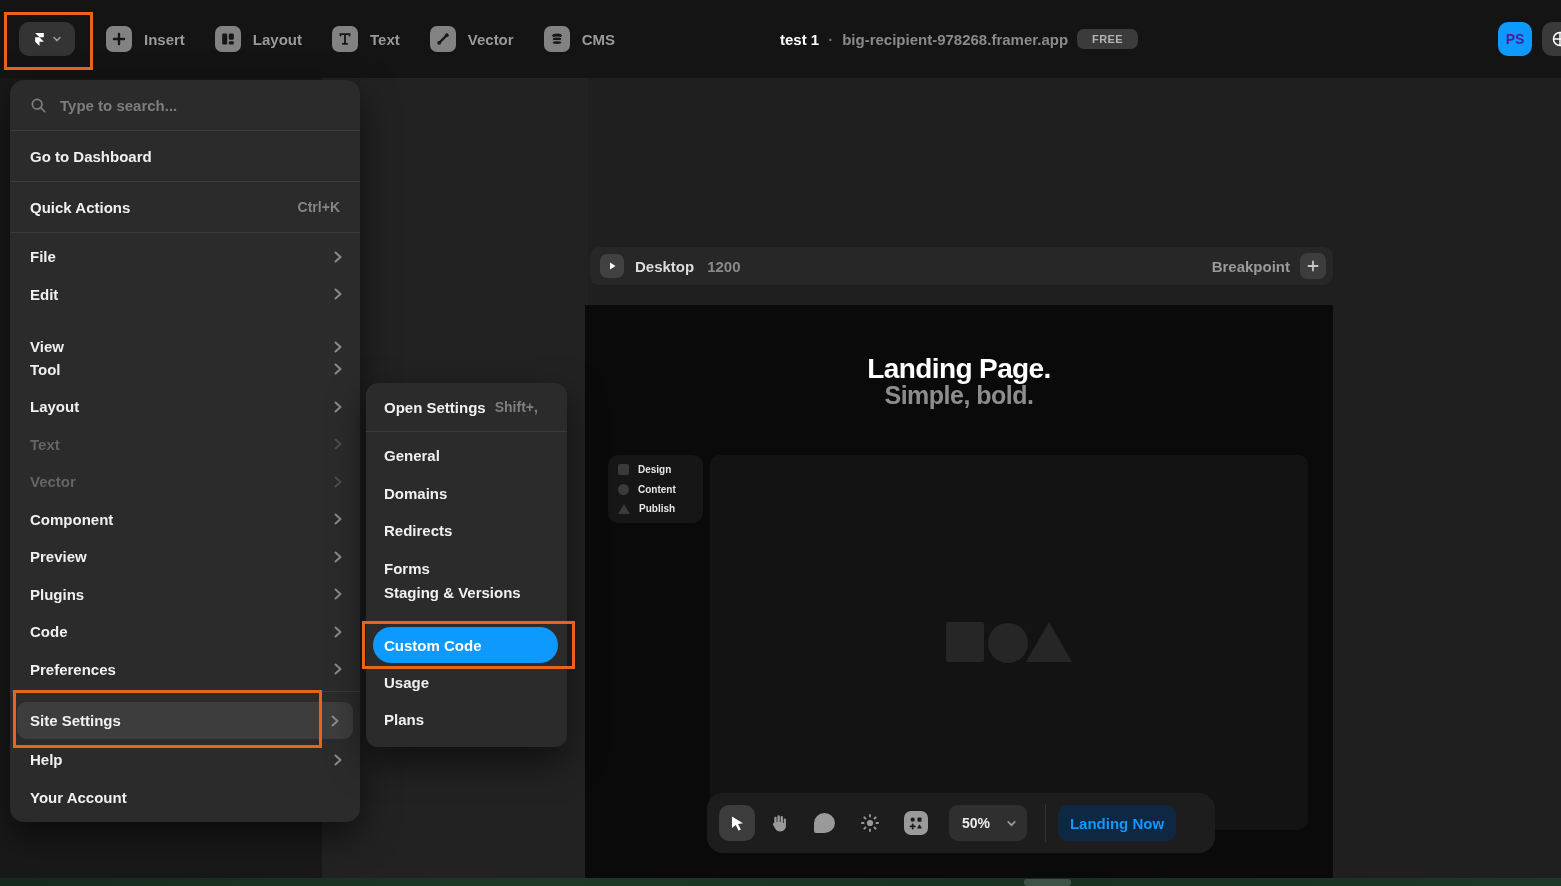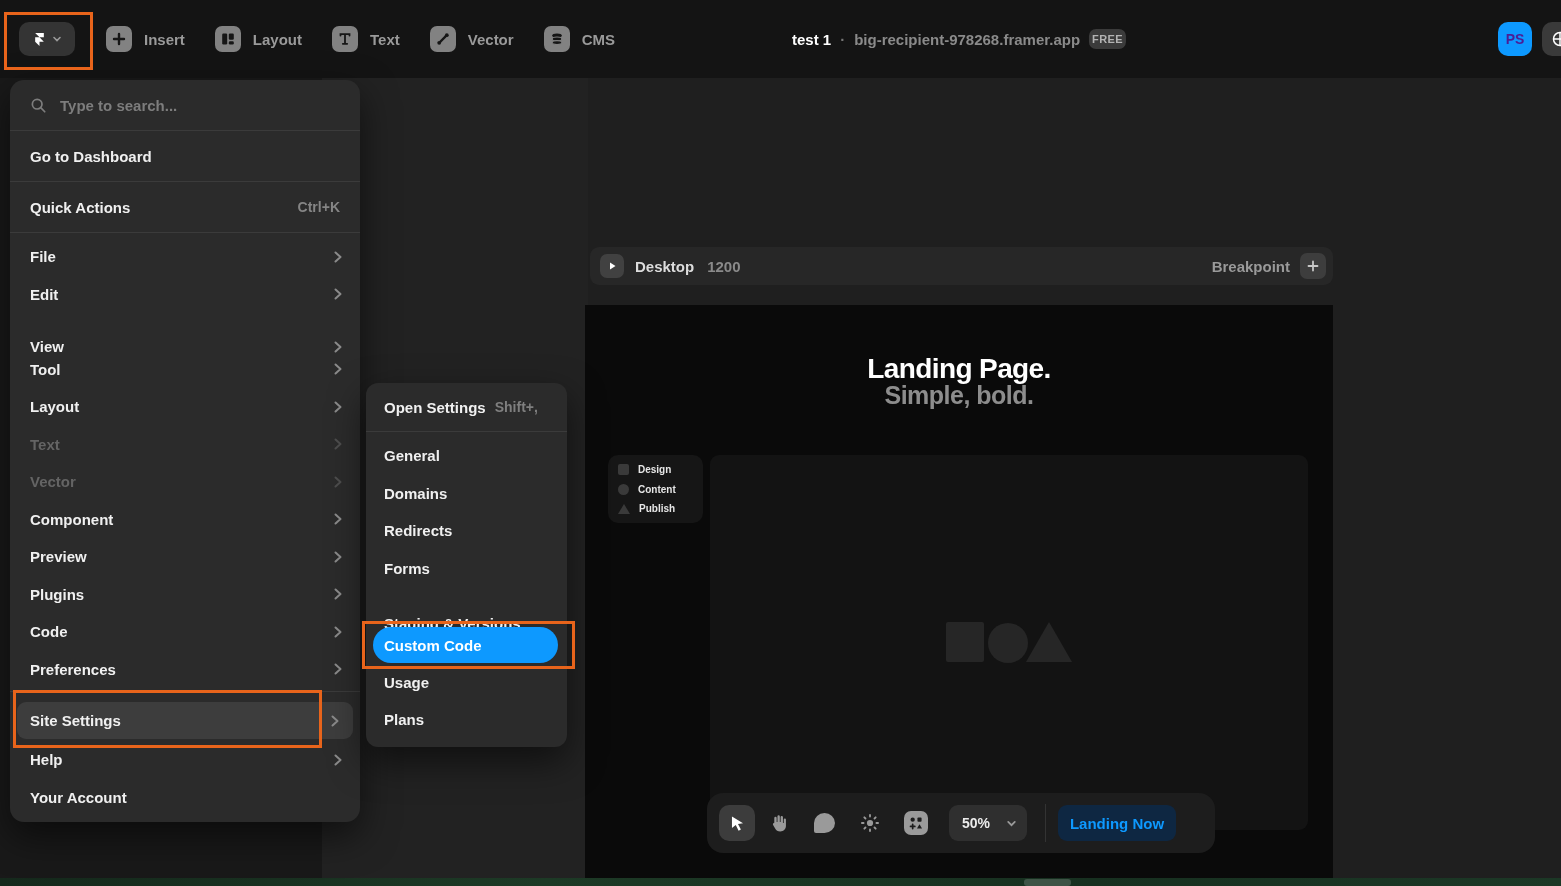--- a/index.html
+++ b/index.html
@@ -19,21 +19,21 @@
     display:flex;align-items:center;justify-content:center;gap:6px;cursor:pointer;}
   .tools{position:absolute;left:106px;top:0;height:78px;display:flex;align-items:center;gap:30px;}
   .tool{display:flex;align-items:center;gap:12px;cursor:pointer;}
   .tool-icon{width:26px;height:26px;border-radius:7px;background:#828282;display:flex;align-items:center;justify-content:center;}
   .tool-label{font-size:15px;font-weight:700;color:#9a9a9a;}
   .proj{position:absolute;left:959px;top:0;height:78px;transform:translateX(-50%);display:flex;align-items:center;gap:9px;white-space:nowrap;}
   .proj-name{font-size:15px;font-weight:700;color:#fff;}
   .proj-sep{font-size:15px;font-weight:700;color:#777;}
   .proj-domain{font-size:15px;font-weight:600;color:#8a8a8a;}
   .free-badge{background:#3b3b3b;color:#b3b3b3;font-size:11px;font-weight:700;letter-spacing:.4px;
-    padding:4px 3px;border-radius:7px;}
+    padding:4px 15px;border-radius:7px;}
   .avatar{position:absolute;left:1498px;top:22px;width:34px;height:34px;border-radius:10px;background:#0d99ff;
     color:#4c1d95;font-size:14px;font-weight:700;display:flex;align-items:center;justify-content:center;cursor:pointer;}
   .edge-btn{position:absolute;left:1542px;top:22px;width:36px;height:34px;border-radius:10px;background:#3a3a3a;
     display:flex;align-items:center;justify-content:center;cursor:pointer;}
 
   
   .bp-bar{position:absolute;left:590px;top:247px;width:743px;height:38px;background:#272727;border-radius:9px;
     display:flex;align-items:center;z-index:10;}
   .play-btn{width:24px;height:24px;border-radius:7px;background:#414141;margin-left:10px;
     display:flex;align-items:center;justify-content:center;cursor:pointer;}
@@ -453,21 +453,21 @@
     </div>
     <div class="smi" style="top:91.6px;">
       <span class="lbl">Domains</span>
     </div>
     <div class="smi" style="top:129.2px;">
       <span class="lbl">Redirects</span>
     </div>
     <div class="smi" style="top:166.8px;">
       <span class="lbl">Forms</span>
     </div>
-    <div class="smi" style="top:222px;">
+    <div class="smi" style="top:191px;">
       <span class="lbl">Staging &amp; Versions</span>
     </div>
     <div class="smi active" style="top:244px;">
       <span class="lbl">Custom Code</span>
     </div>
     <div class="smi" style="top:280.6px;">
       <span class="lbl">Usage</span>
     </div>
     <div class="smi" style="top:318.2px;">
       <span class="lbl">Plans</span>

